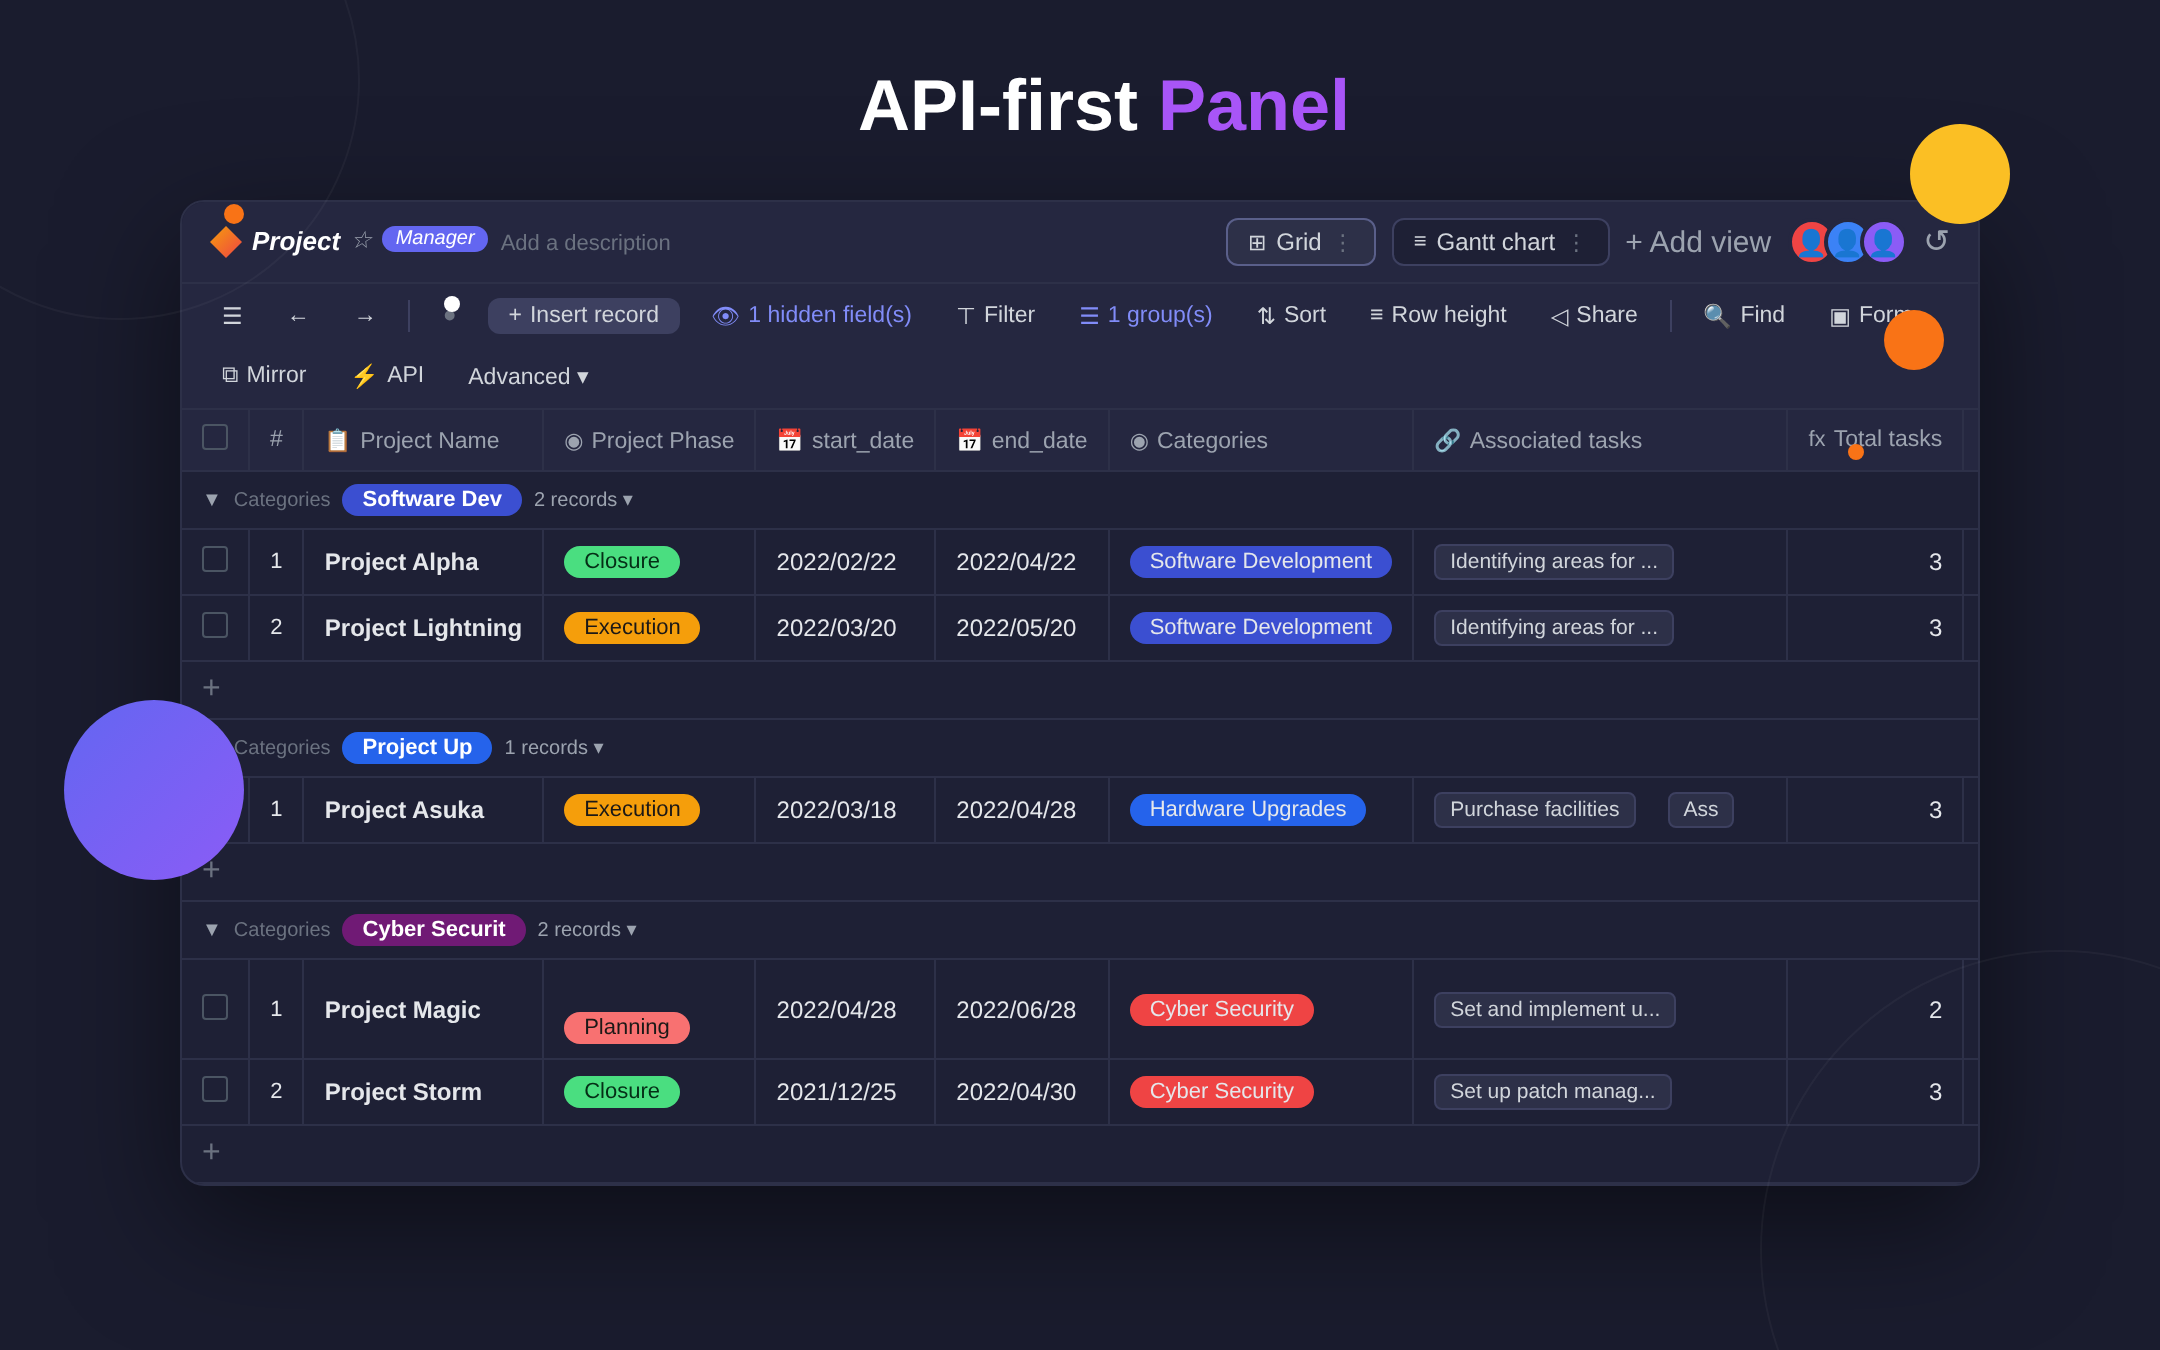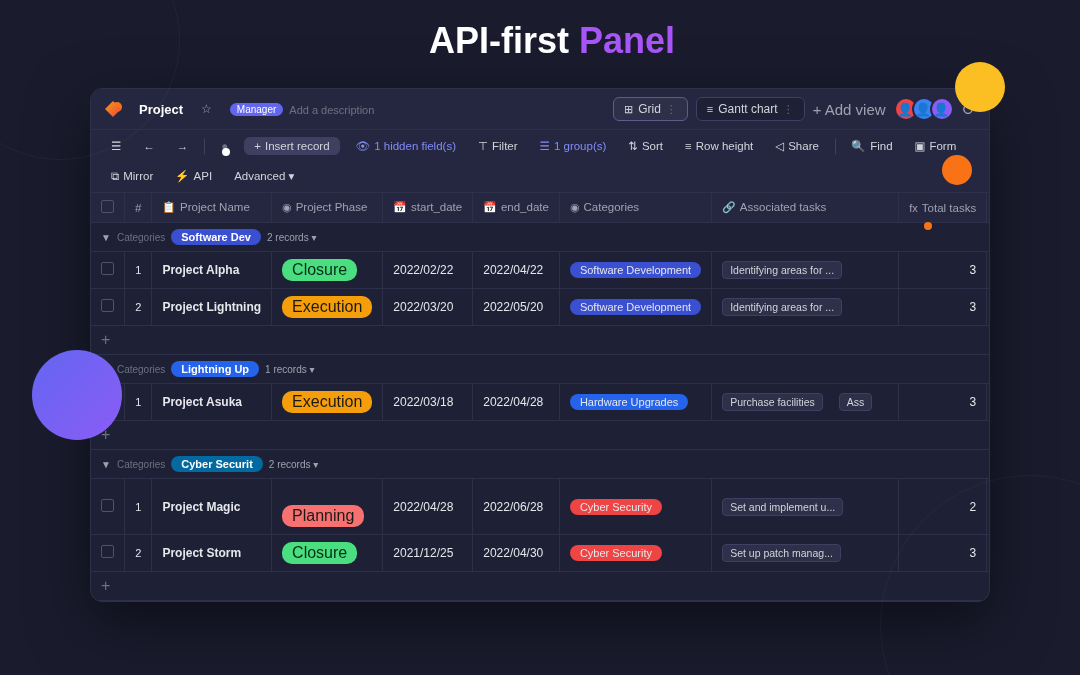--- a/index.html
+++ b/index.html
@@ -15,21 +15,21 @@
     
     .deco-circle {
       position: absolute;
       border-radius: 50%;
       pointer-events: none;
     }
 
     
     .header {
       text-align: center;
-      padding: 20px 0 16px;
+      padding: 32px 0 16px;
       position: relative;
       z-index: 1;
       margin-left: 24px;
     }
     .header-title {
       font-size: 36px;
       font-weight: 800;
       color: #fff;
     }
     .header-title .purple {
@@ -219,42 +219,42 @@
     .group-meta { color: #6b7280; font-size: 10px; }
     .group-tag {
       color: #fff;
       font-size: 11px;
       font-weight: 600;
       padding: 2px 10px;
       border-radius: 12px;
     }
     .group-tag.software { background: #3b4fd1; }
     .group-tag.hardware { background: #2563eb; }
-    .group-tag.cyber { background: #0369a1; text-align: right; }
+    .group-tag.cyber { background: #701a75; text-align: right; }
     .records-badge {
       color: #9ca3af;
       font-size: 10px;
     }
 
     
     .data-row td {
       padding: 7px 10px;
       color: #e5e7eb;
       border-bottom: 1px solid #2d3048;
       border-right: 1px solid #2d3048;
       white-space: nowrap;
     }
     .row-num { color: #6b7280; text-align: center; font-size: 11px; }
     .project-name-cell { font-weight: 600; color: #f3f4f6; }
 
     
     .phase-badge {
       padding: 2px 10px;
       border-radius: 10px;
-      font-size: 16px;
+      font-size: 11px;
       font-weight: 500;
       display: inline-block;
     }
     .phase-closure { background: #4ade80; color: #052e16; }
     .phase-execution { background: #f59e0b; color: #1c1917; }
     .phase-planning { background: #f87171; color: #1c1917; margin-top: 19px; }
 
     
     .cat-chip {
       padding: 2px 10px;
@@ -339,21 +339,21 @@
 <div class="header">
   <div class="header-title">
     <span>API-first </span><span class="purple">Panel</span>
   </div>
 </div>
 
 <div class="panel-wrapper">
 
   <div class="panel-top">
     <div class="panel-top-left">
-      <div style="display:flex;align-items:center;gap:18px;">
+      <div style="display:flex;align-items:flex-start;gap:5px;font-style:italic;">
         <div class="project-icon"></div>
         <span class="project-name">Project</span>
         <span class="star-icon">☆</span>
         <span class="manager-badge">Manager</span>
       </div>
       <span class="add-desc">Add a description</span>
     </div>
     <div class="panel-top-right">
       <div class="tab-btn active">
         <span class="tab-icon">⊞</span>
@@ -487,21 +487,21 @@
           <tr class="add-row">
             <td colspan="10">
     <span>+</span>
   </td>
           </tr>
           <tr class="group-row">
             <td colspan="10">
     <div class="group-label-cell">
       <span class="group-chevron">▼</span>
       <span class="group-meta">Categories</span>
-      <span class="group-tag hardware">Lightning Up</span>
+      <span class="group-tag hardware">Project Up</span>
       <span class="records-badge">1 records ▾</span>
     </div>
   </td>
           </tr>
           <tr class="data-row">
       <td class="checkbox-cell"><div class="fake-check"></div></td>
       <td class="row-num">1</td>
       <td class="project-name-cell">Project Asuka</td>
       <td><span class="phase-badge phase-execution">Execution</span></td>
       <td>2022/03/18</td>

